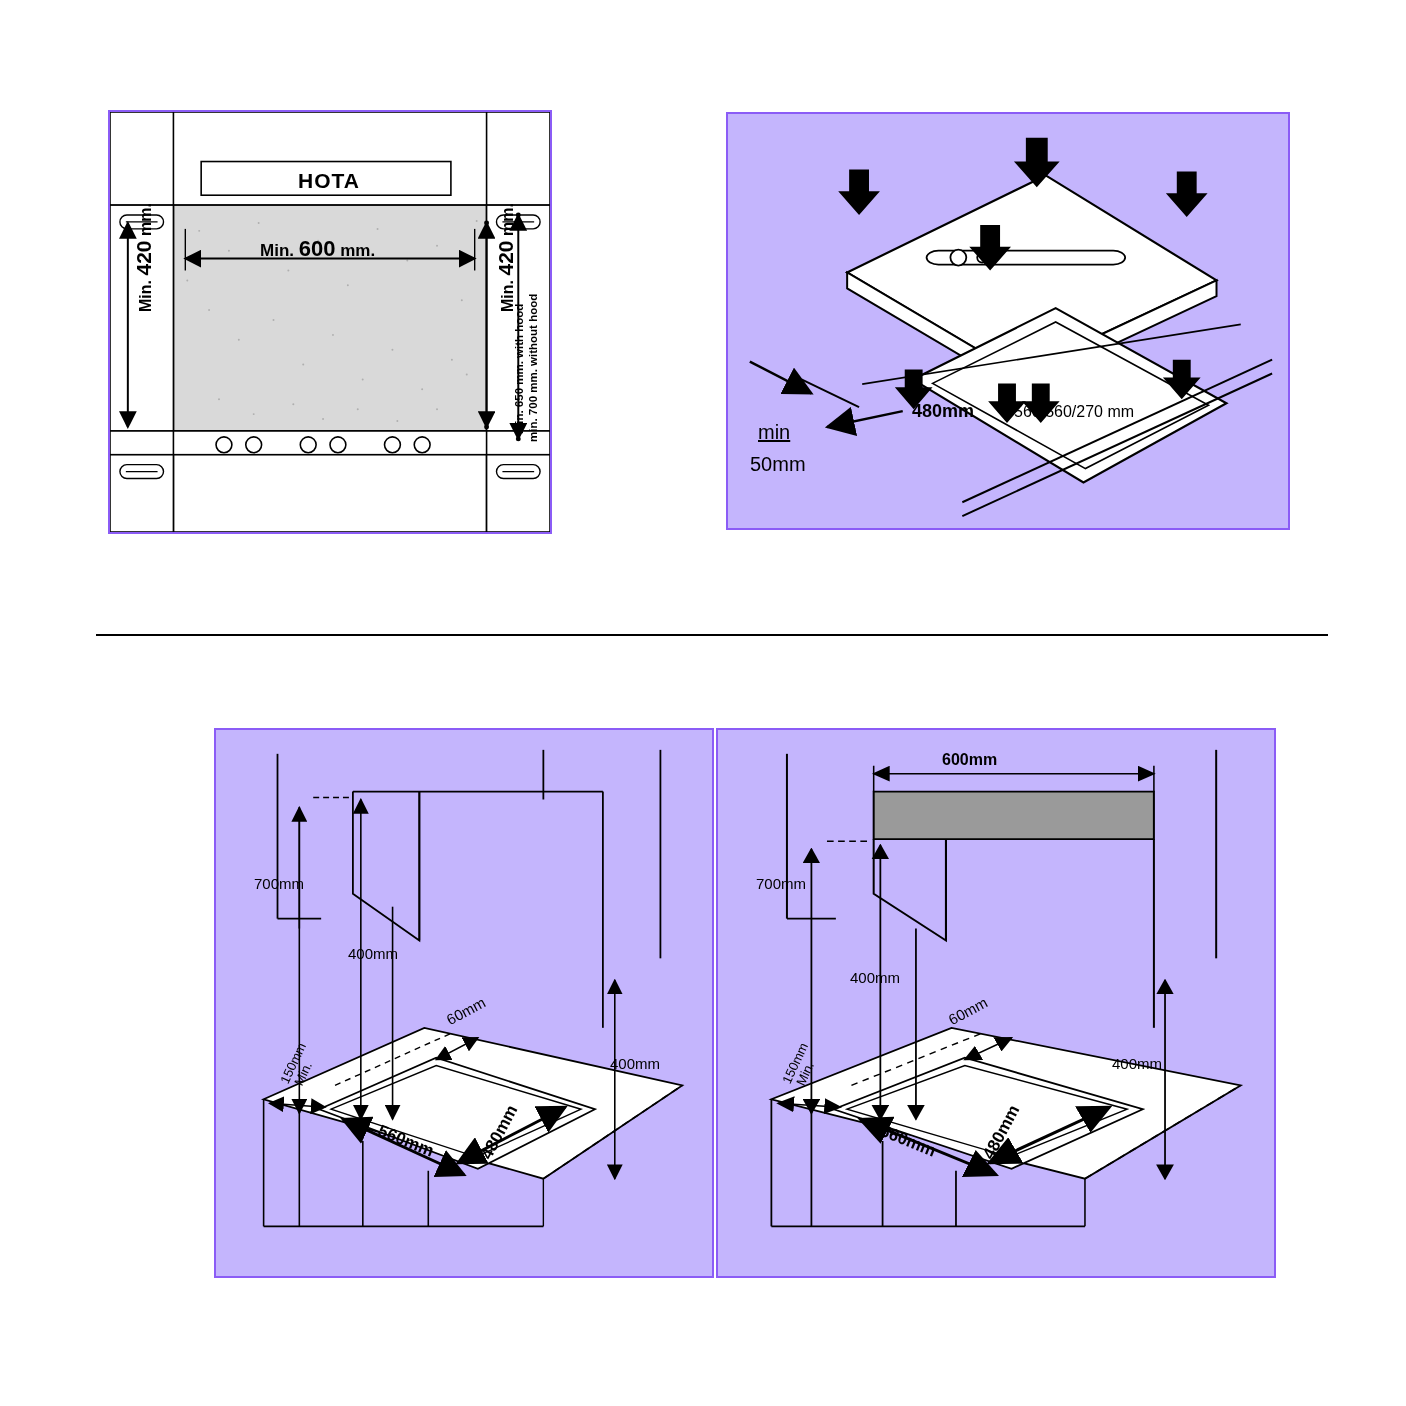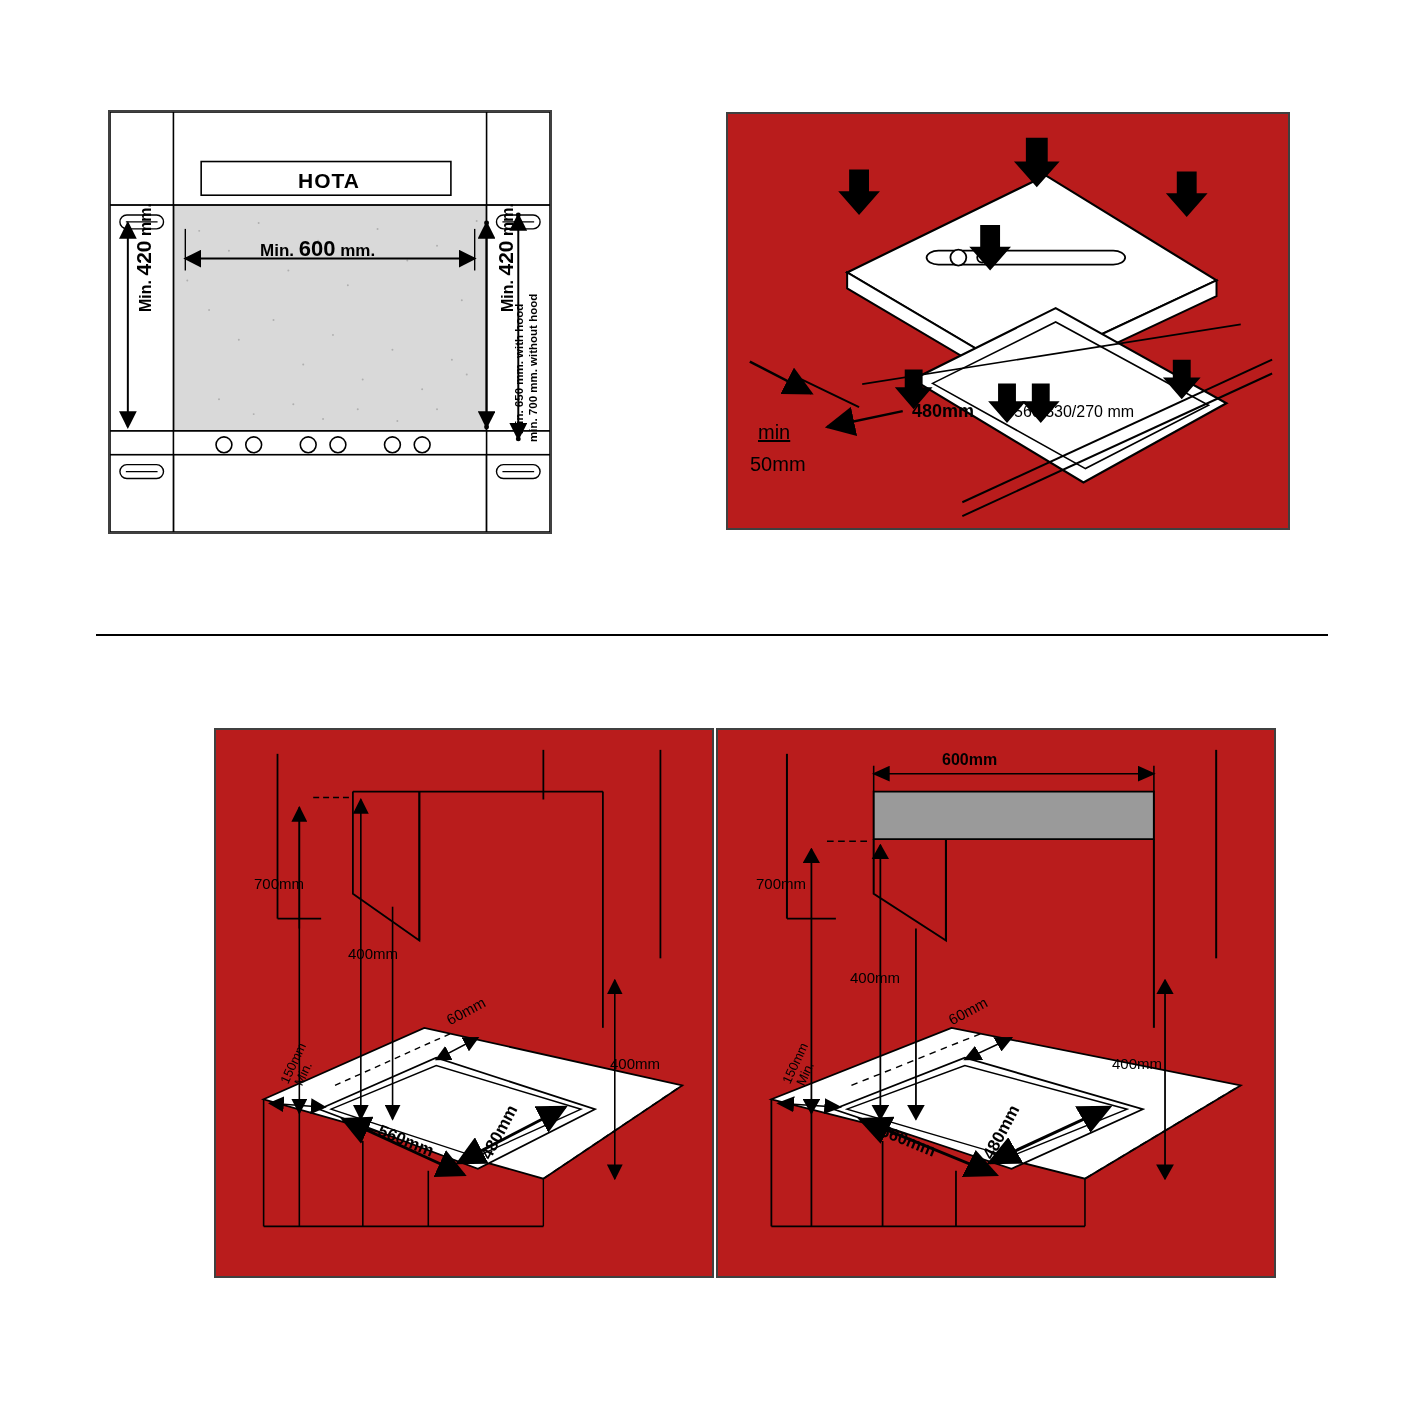--- a/index.html
+++ b/index.html
@@ -14,22 +14,22 @@
     font-family: "Liberation Sans", sans-serif;
     color: #000000;
     overflow: hidden;
   }
   .page {
     position: absolute;
     inset: 0;
   }
   .panel {
     position: absolute;
-    border: 2px solid #404040;
-    background: #b91c1c;
+    border: 2px solid #8b5cf6;
+    background: #c4b5fd;
     box-sizing: border-box;
   }
   .svg-layer {
     position: absolute;
     inset: 0;
     width: 100%;
     height: 100%;
   }
   .lbl {
     position: absolute;
@@ -212,21 +212,21 @@
 
       <g fill="#000">
         <path d="M168,248 h18 v18 h10 l-19,22 l-19,-22 h10 z" transform="translate(10,10)"></path>
         <path d="M272,272 h18 v18 h10 l-19,22 l-19,-22 h10 z"></path>
         <path d="M306,272 h18 v18 h10 l-19,22 l-19,-22 h10 z"></path>
         <path d="M448,248 h18 v18 h10 l-19,22 l-19,-22 h10 z"></path>
       </g>
     </svg>
 
     <div class="lbl b" style="left:184px; top:288px; font-size:18px;">480mm</div>
-    <div class="lbl" style="left:286px; top:290px; font-size:16px;">560/330/270 mm</div>
+    <div class="lbl" style="left:286px; top:290px; font-size:16px;">560/560/270 mm</div>
     <div class="lbl" style="left:30px; top:308px; font-size:20px;text-decoration:underline;">min</div>
     <div class="lbl" style="left:22px; top:340px; font-size:20px;">50mm</div>
   </div>
 
   <div class="divider"></div>
 
   <div class="panel" style="left:214px; top:728px; width:500px; height:550px;">
     <svg class="svg-layer" viewBox="0 0 500 550" preserveAspectRatio="none">
       <defs>
         <marker id="ar2" markerWidth="10" markerHeight="10" refX="9" refY="5" orient="auto">

